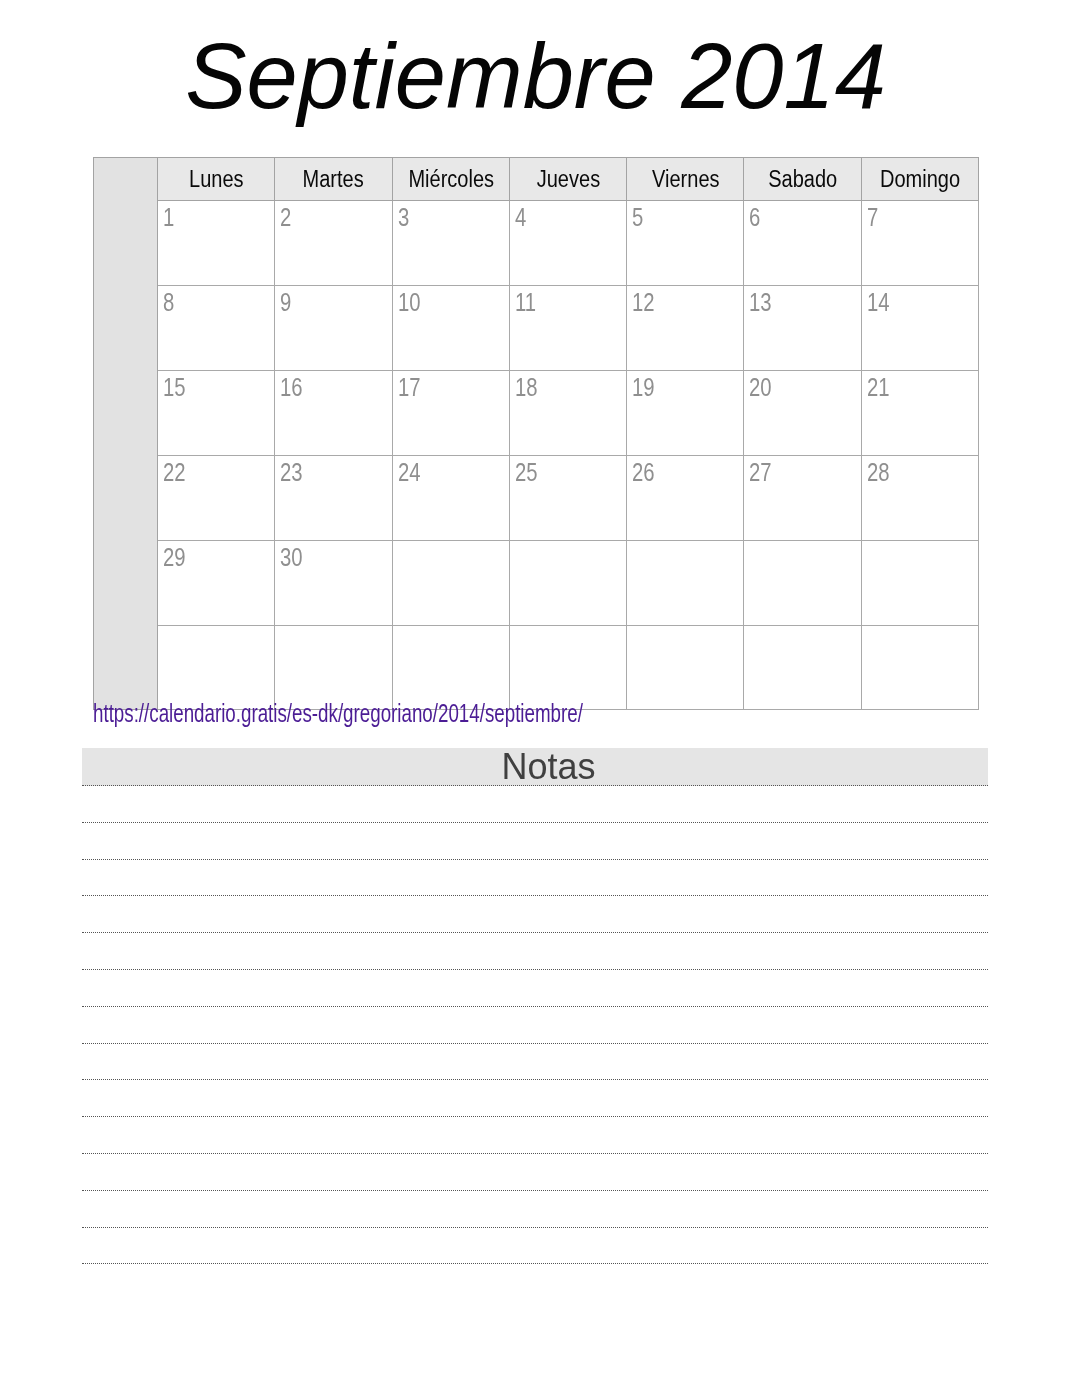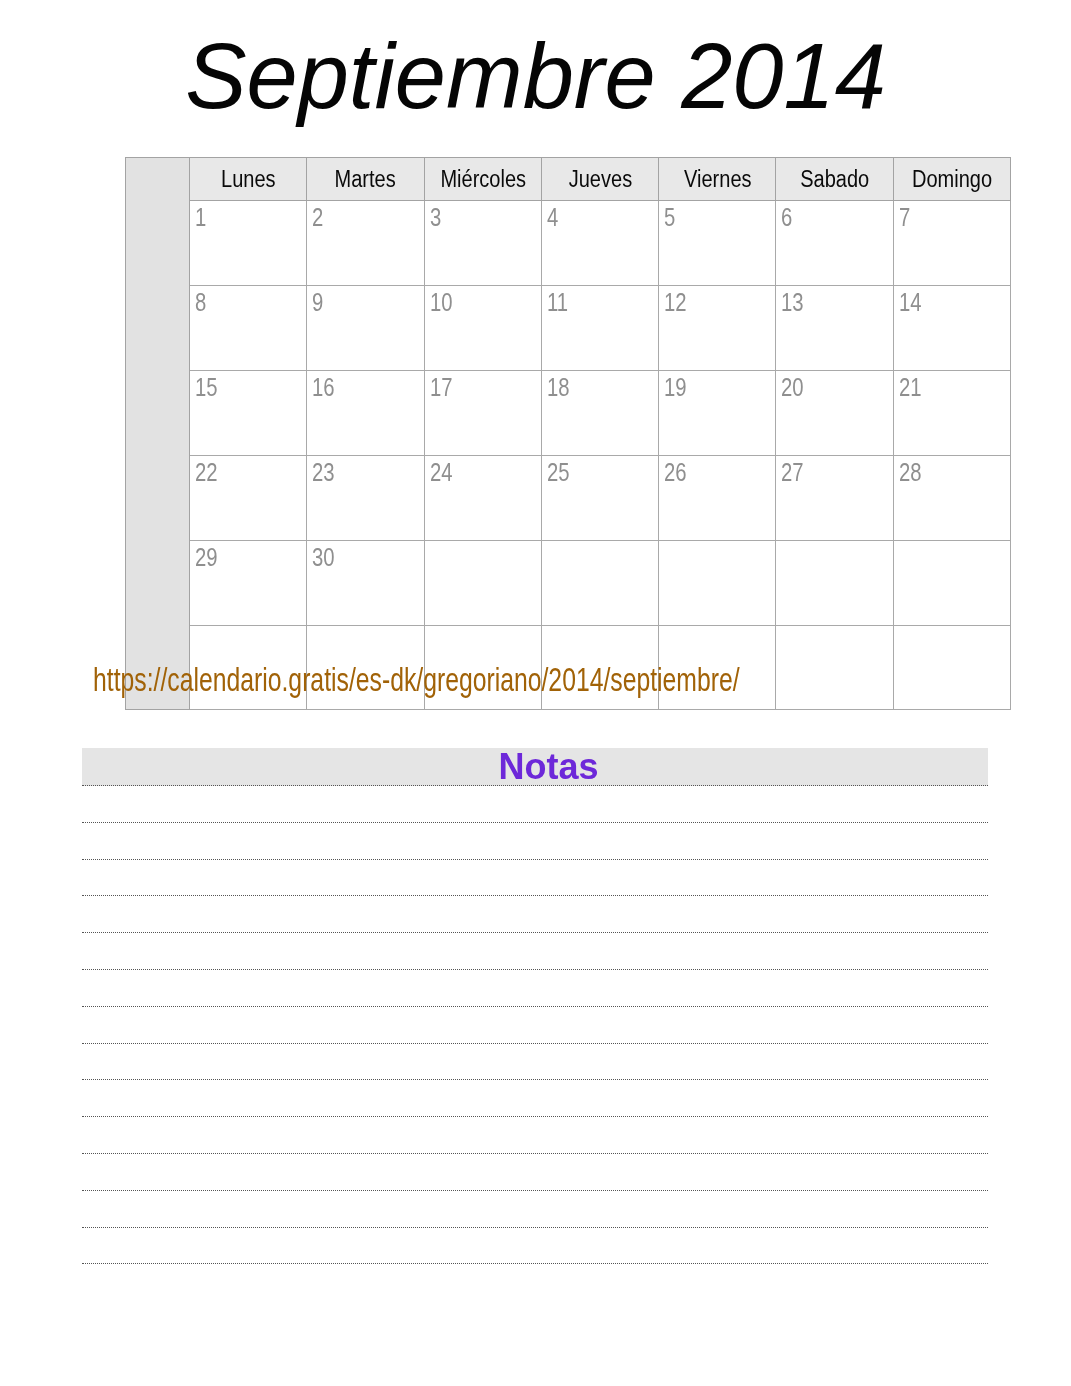--- a/index.html
+++ b/index.html
@@ -17,21 +17,20 @@
     text-align:center;color:#050505;
     letter-spacing:0px;white-space:nowrap;font-style:italic;
   }
   
   .cal-wrap{position:absolute;left:93px;top:157px;}
   table.calendar{
     border-collapse:collapse;table-layout:fixed;
     width:885px;
     border:1px solid #8f8f8f;
     background:#ffffff;
-    margin-left:32px;
   }
   table.calendar col.gutter-col{width:64px;}
   table.calendar col.day-col{width:117.3px;}
   td.gutter{
     background:#e2e2e2;
     border:1px solid #a3a3a3;
   }
   th.weekday{
     background:#e8e8e8;
     border:1px solid #a3a3a3;
@@ -47,33 +46,33 @@
   }
   tr.week-row{height:85px;}
   tr.week-row.last{height:84px;}
   td.day .num{
     display:inline-block;
     font-size:26px;line-height:26px;color:#8f8f8f;
     transform:scaleX(.78);transform-origin:0 0;
   }
   
   .source-url{
-    position:absolute;left:93px;top:667px;
-    font-size:33px;line-height:25px;color:#a16207;
+    position:absolute;left:93px;top:701px;
+    font-size:25px;line-height:25px;color:#4c1d95;
   }
   .source-url .u{display:inline-block;transform:scaleX(.75);transform-origin:0 0;white-space:nowrap;}
   
   .notes{position:absolute;left:82px;top:748px;width:906px;}
   .notes-header{
     background:#e5e5e5;height:37px;
     border-bottom:1px dotted #555;
     text-align:center;
   }
   .notes-title{
-    font-size:36px;line-height:37px;font-weight:700;color:#6d28d9;margin-left:27px;
+    font-size:36px;line-height:37px;font-weight:400;color:#404040;margin-left:27px;
   }
   .note-line{
     height:35.8px;
     border-bottom:1px dotted #555;
   }
 </style>
 </head>
 <body>
 
 <div class="page-title">Septiembre 2014</div>

